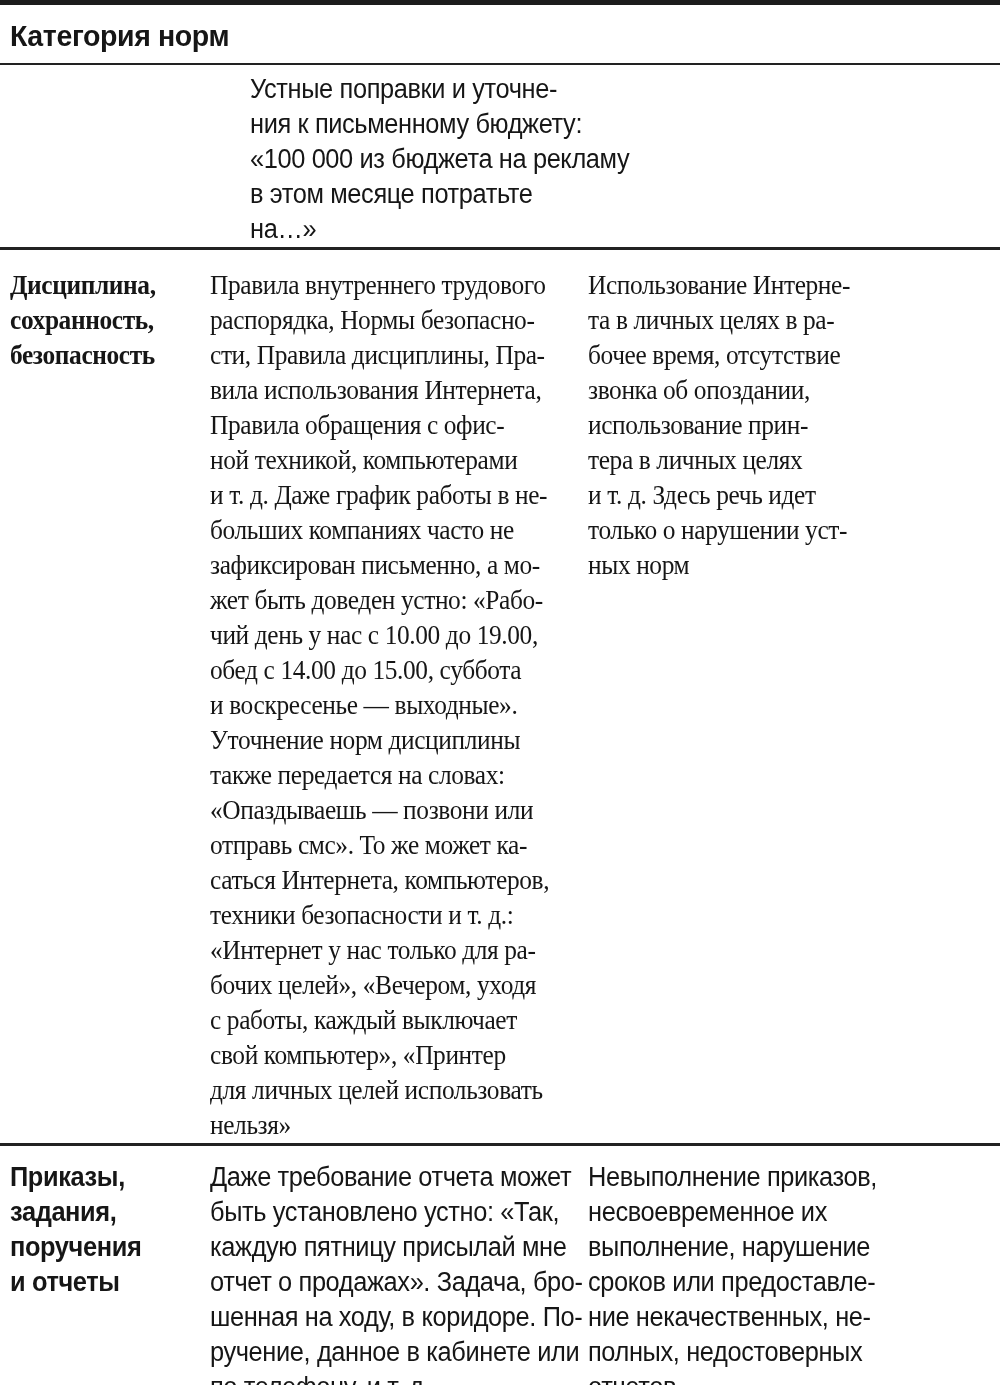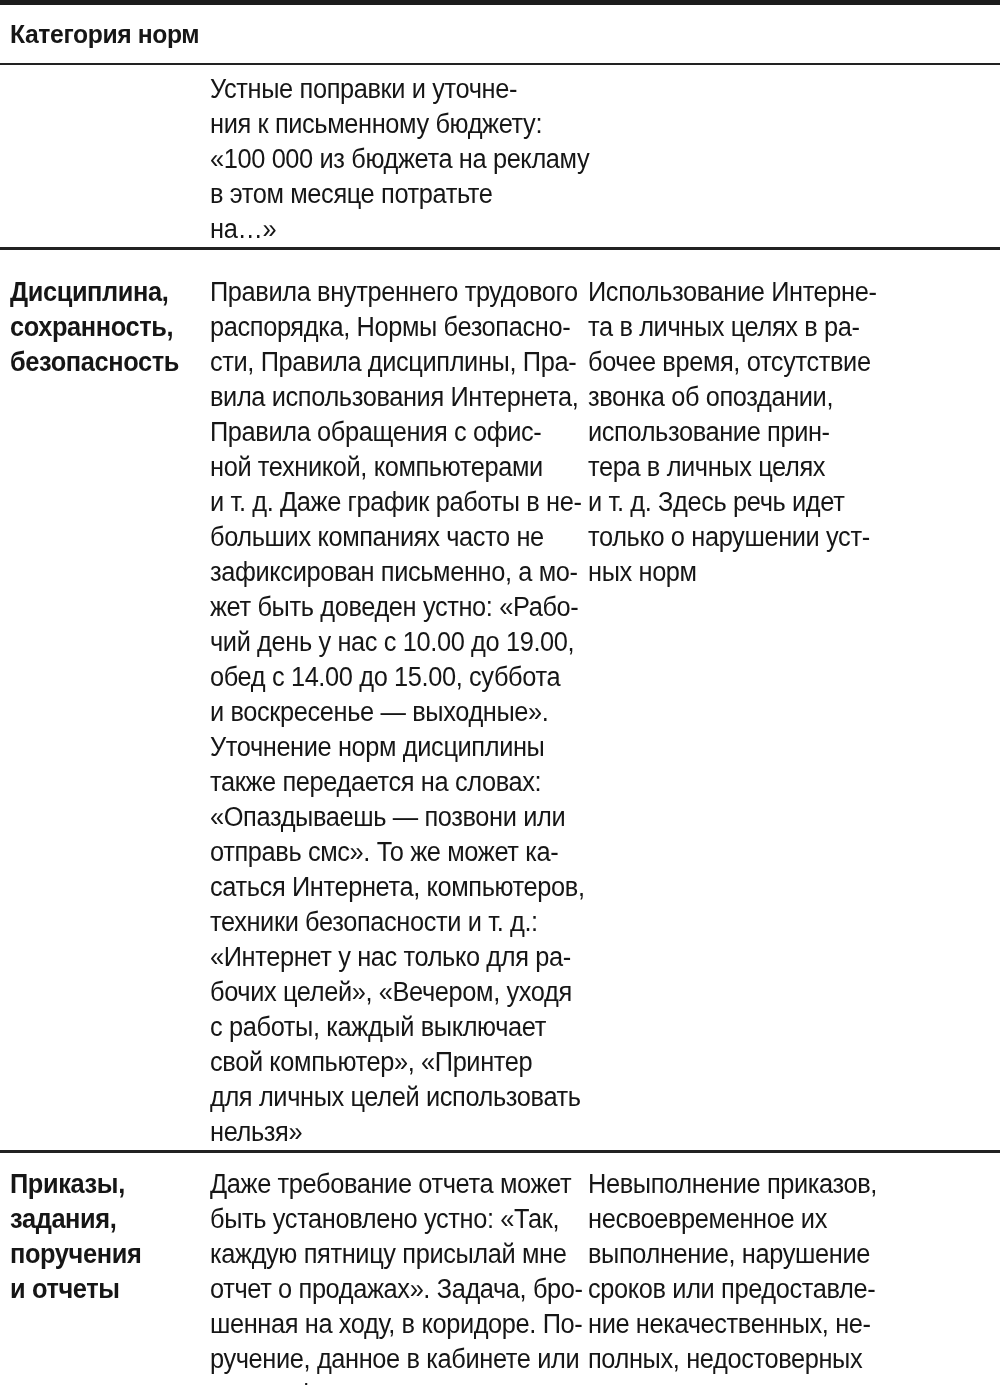--- a/index.html
+++ b/index.html
@@ -39,32 +39,32 @@
   }
   .cell.c1 { padding-left: 10px; }
   .cell.c2 { padding-left: 10px; }
   .cell.c3 { padding-left: 8px; }
   .header-row {
     height: 58px;
     padding-top: 14px;
     box-sizing: border-box;
   }
   .header-row .cell {
-    font-size: 26px;
+    font-size: 30px;
     font-weight: bold;
     letter-spacing: -0.4px;
     white-space: nowrap;
   }
   .header-row .cell > span {
     display: inline-block;
     transform: scaleX(0.95);
     transform-origin: 0 50%;
   }
-  .row1 { min-height: 177px; padding-top: 7px;  box-sizing: border-box; }
-  .row2 { min-height: 883px; padding-top: 25px; box-sizing: border-box; }
+  .row1 { min-height: 177px; padding-top: 7px;  box-sizing: border-box; gap: 40px; }
+  .row2 { min-height: 883px; padding-top: 18px; box-sizing: border-box; font-family: Liberation Serif, serif; }
   .row3 { min-height: 243px; padding-top: 14px; box-sizing: border-box; }
   .line {
     font-size: 27px;
     line-height: 35px;
     letter-spacing: -0.4px;
     white-space: nowrap;
     transform: scaleX(0.94);
     transform-origin: 0 50%;
   }
   .cell.category .line {

